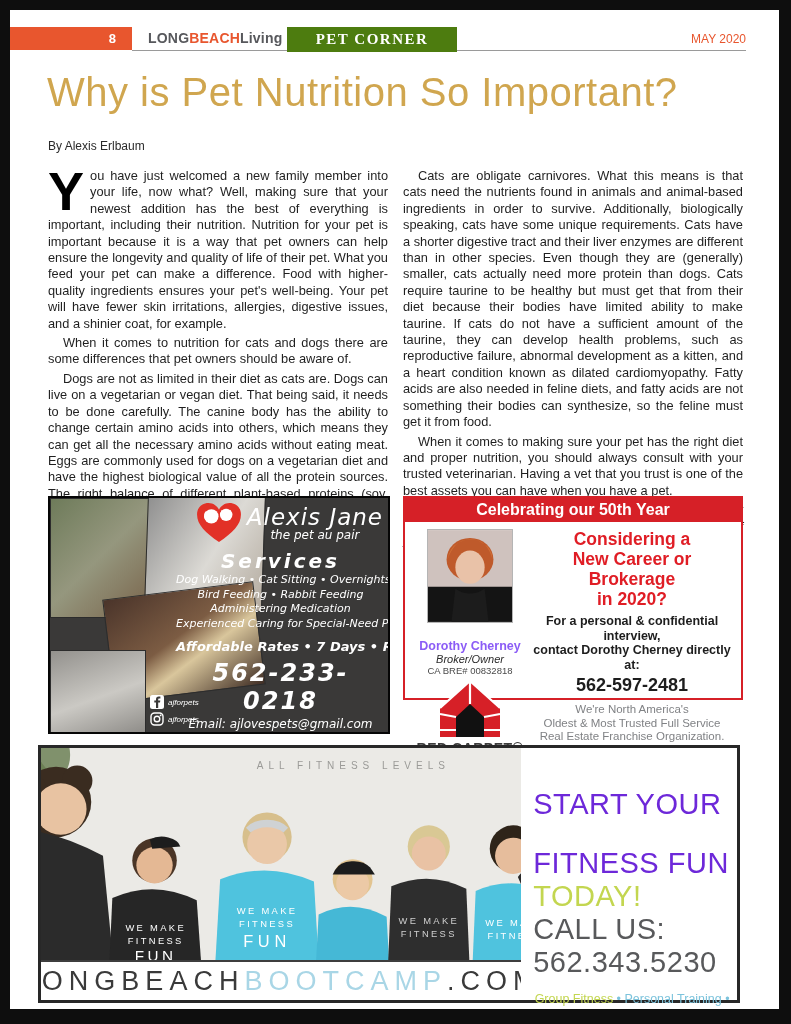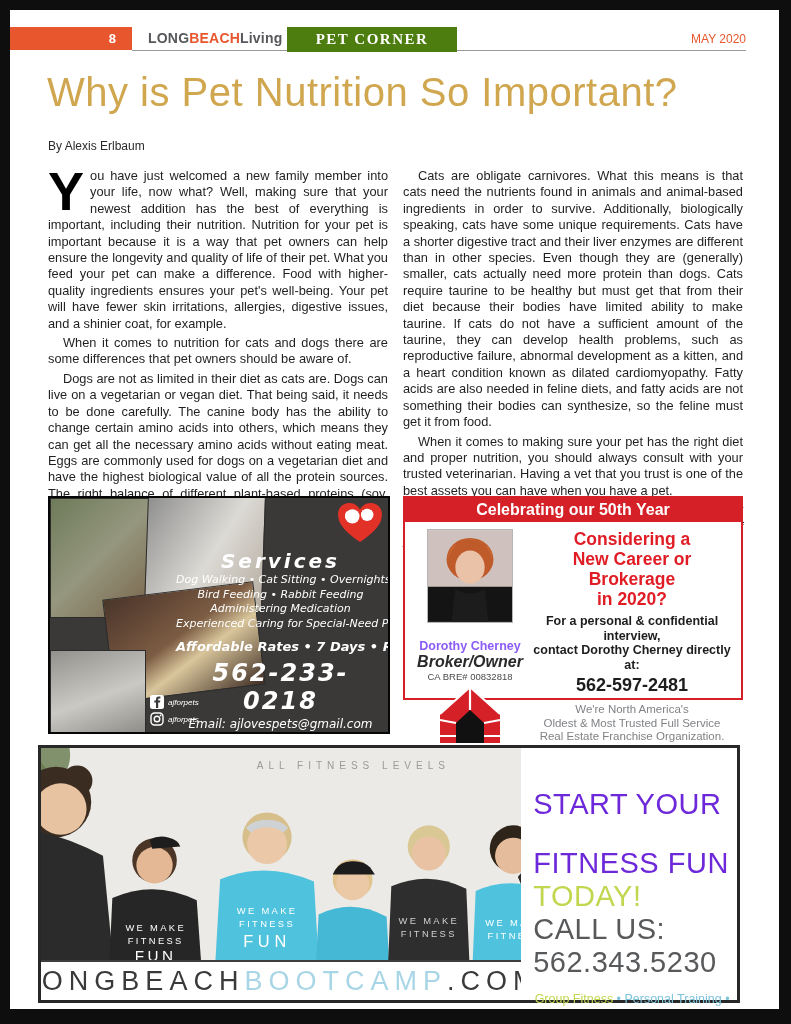--- a/index.html
+++ b/index.html
@@ -54,21 +54,21 @@
   .soc-row { display:flex; align-items:center; gap:4px; margin-top:3px; }
 
   
   .ad-redcarpet { position:relative; flex:1; height:204px; background:#fff; border:2px solid #d62027; }
   .rc-banner { height:24px; background:#d62027; color:#fff; font-size:16px; font-weight:bold;
     display:flex; align-items:center; justify-content:center; }
   .rc-body { display:flex; padding:5px 6px 0 6px; }
   .rc-left { width:118px; text-align:center; flex-shrink:0; }
   .rc-photo { width:86px; height:94px; border:1px solid #b5b5b5; margin:2px auto 0; display:block; }
   .rc-name { font-size:12.5px; font-weight:bold; color:#8b5cf6; margin-top:16px; }
-  .rc-role { font-size:16px; font-style:italic; font-weight:bold; color:#2a2a2a; }
+  .rc-role { font-size:11px; font-style:italic; font-weight:normal; color:#2a2a2a; }
   .rc-lic { font-size:9.5px; color:#4a4a4a; }
   .rc-logo { margin-top:4px; }
   .rc-logo-name { font-size:14px; font-weight:bold; color:#3c3c3c; letter-spacing:.5px; margin-top:-2px; }
   .rc-logo-sub { font-size:7.5px; font-weight:bold; color:#8a2a24; letter-spacing:2px; border-top:1px solid #8a2a24; width:70px; margin:1px auto 0; }
   .rc-right { flex:1; text-align:center; color:#1d1d1d; }
   .rc-headline { color:#e01d25; font-size:17.5px; font-weight:bold; line-height:20px; margin-top:2px; }
   .rc-sub { font-size:12.5px; font-weight:bold; line-height:14.5px; margin-top:5px; }
   .rc-phone { font-size:18px; font-weight:bold; margin-top:3px; }
   .rc-gray { font-size:11.5px; color:#808285; line-height:13.5px; margin-top:7px; }
   .rc-company { font-size:12.5px; font-weight:bold; color:#d62027; margin-top:7px; }
@@ -138,20 +138,24 @@
         <div class="ax-content">
           <div class="ax-logo-row">
             <svg width="46" height="42" viewBox="0 0 48 44">
               <path d="M24 42 C10 32 1 24 1 13 C1 5 7 1 13 1 C18 1 22 4 24 8 C26 4 30 1 35 1 C41 1 47 5 47 13 C47 24 38 32 24 42 Z" fill="#e23127"></path>
               <circle cx="16" cy="15" r="7.5" fill="#fff"></circle>
               <path d="M9.5 10 Q7 16 10 19 L13 13 Z" fill="#fff"></path>
               <circle cx="31.5" cy="13.5" r="6.5" fill="#fff"></circle>
               <path d="M27 8 L29 13 L25 13 Z" fill="#fff"></path>
               <path d="M36 8 L34 13 L38 13 Z" fill="#fff"></path>
             </svg>
+            <div class="ax-names">
+              <div class="ax-brand">Alexis Jane</div>
+              <div class="ax-tagline">the pet au pair</div>
+            </div>
           </div>
           <div class="ax-services-title">Services</div>
           <div class="ax-service">Dog Walking  •  Cat Sitting  •  Overnights</div>
           <div class="ax-service">Bird Feeding  •  Rabbit Feeding</div>
           <div class="ax-service">Administering Medication</div>
           <div class="ax-service">Experienced Caring for Special-Need Pets</div>
           <div class="ax-rates">Affordable Rates • 7 Days • References</div>
           <div class="ax-phone">562-233-0218</div>
           <div class="ax-email">Email: ajlovespets@gmail.com</div>
         </div>

